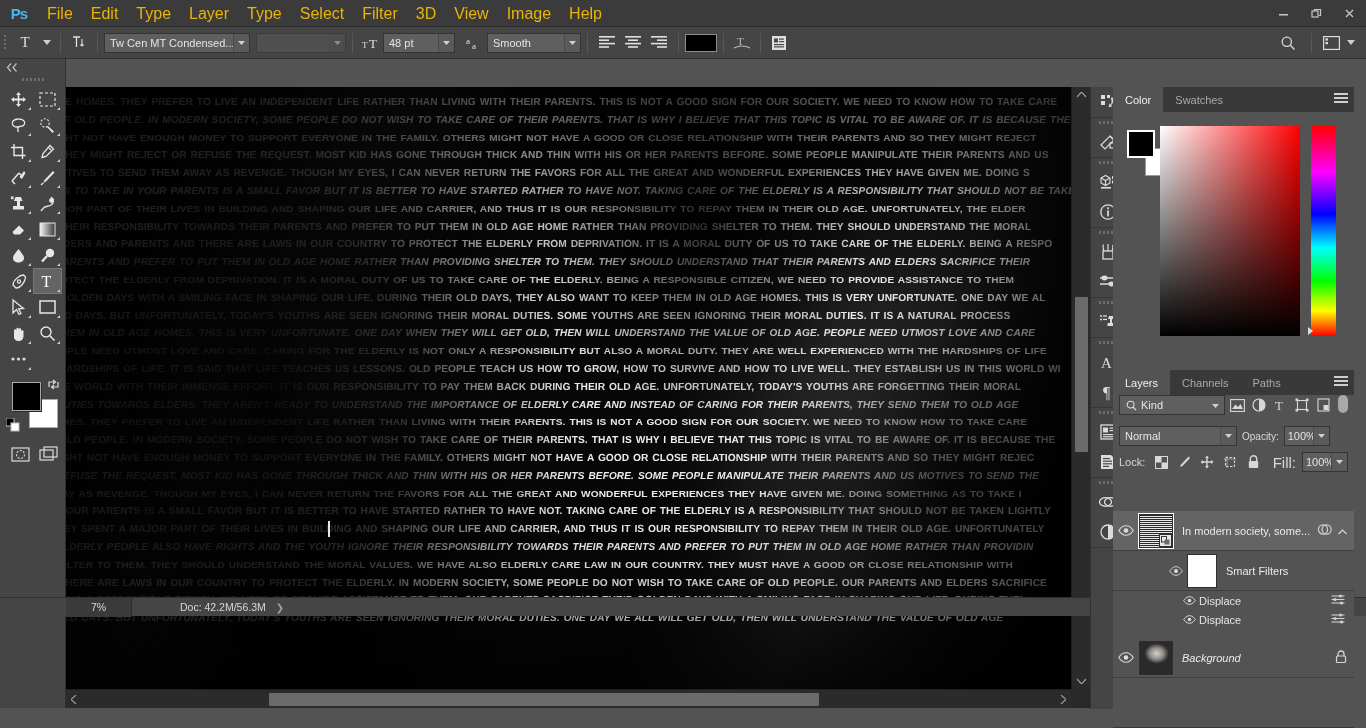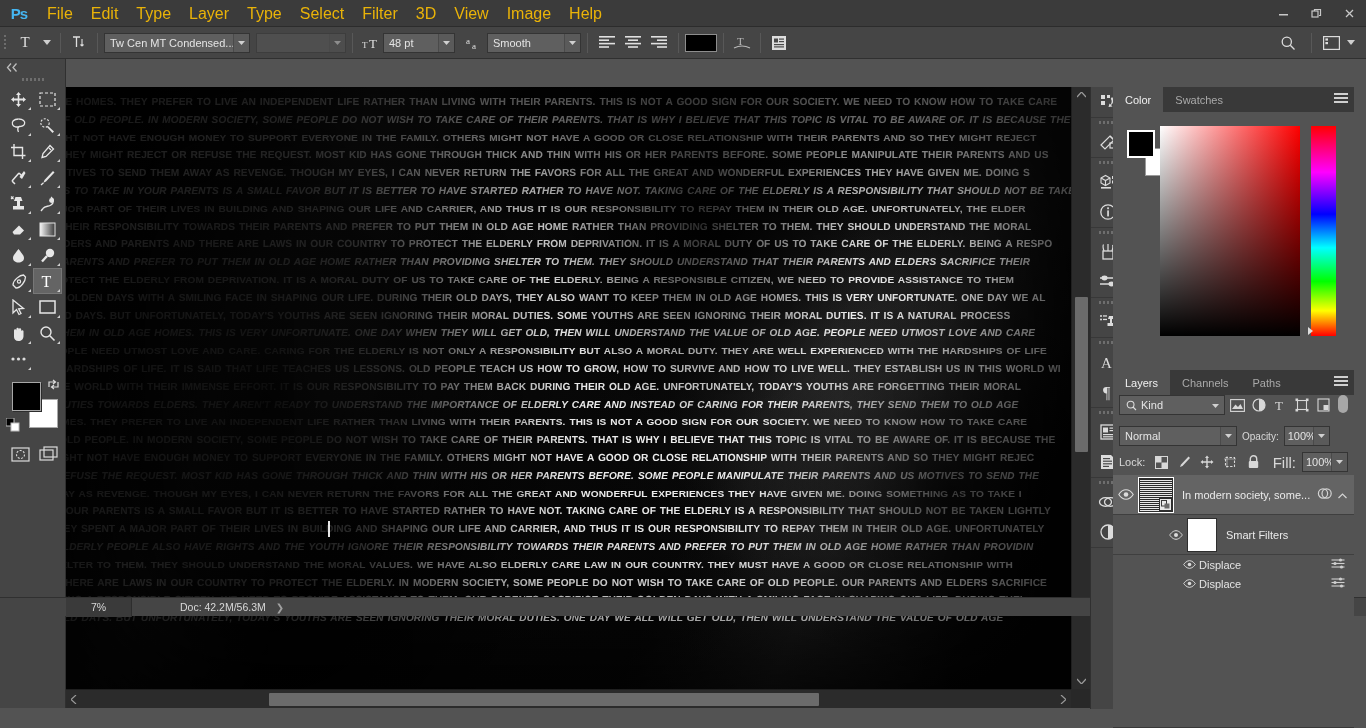--- a/index.html
+++ b/index.html
@@ -262,21 +262,21 @@
   .lp-blend { display:flex; align-items:center; height:26px; padding:0 6px; gap:5px; }
   .blend-combo { width:118px; height:20px; }
   .op-label { font-size:10px; color:#d8d8d8; }
   .num-combo { width:46px; height:20px; }
   .num-combo .txt { padding:0 3px; text-align:center; font-size:11px;}
   .lp-lock { display:flex; align-items:center; height:26px; padding:0 6px; gap:3px; }
   .lock-label { font-size:11px; color:#d8d8d8; margin-right:3px; }
   .lk { width:20px; height:20px; display:flex; align-items:center; justify-content:center; color:#d8d8d8; }
   .fill-label { font-size:15px; color:#d8d8d8; margin-left:auto; margin-right:3px; }
 
-  .layerlist { position:relative; }
+  .layerlist { position:relative;margin-top:36px; }
   .layer-row {
     display:flex; align-items:center; height:40px; border-bottom:1px solid #3f3f3f;
     position:relative;
   }
   .layer-row.selected { background:#646464; }
   .eye { width:26px; height:40px; display:flex; align-items:center; justify-content:center; color:#dcdcdc; }
   .lthumb {
     width:34px; height:34px; background:#d7d7d7; border:1px solid #2e2e2e; position:relative; overflow:hidden;
   }
   .lthumb.sel { outline:1px solid #fff; }
@@ -1164,20 +1164,39 @@
                 </g>
                 <g fill="#cfcfcf">
                   <circle cx="9.5" cy="2" r="1.6"></circle>
                   <circle cx="4" cy="5.5" r="1.6"></circle>
                   <circle cx="10.5" cy="9" r="1.6"></circle>
                 </g>
               </svg>
           </div>
         </div>
 
+        <div class="layer-row" style="margin-top:9px;">
+          <div class="eye">
+            <svg width="16" height="11" viewBox="0 0 16 11">
+                <path d="M8 0.8 C12.2 0.8 15.2 5.5 15.2 5.5 C15.2 5.5 12.2 10.2 8 10.2 C3.8 10.2 0.8 5.5 0.8 5.5 C0.8 5.5 3.8 0.8 8 0.8 Z" fill="none" stroke="#dcdcdc" stroke-width="1.1"></path>
+                <circle cx="8" cy="5.5" r="2.3" fill="#dcdcdc"></circle>
+              </svg>
+          </div>
+          <div class="lthumb" style="background:radial-gradient(ellipse 48% 40% at 52% 36%, #d8d2cc 0%, #8e8a86 45%, #2a2a2a 80%), linear-gradient(160deg,#111 0%,#3a3a3a 45%,#0c0c0c 100%);">
+          </div>
+          <div class="lname italic">Background</div>
+          <div class="lrighticons">
+            <span>
+              <svg width="12" height="14" viewBox="0 0 12 14">
+                  <path d="M3 6 V4 A3 3 0 0 1 9 4 V6" fill="none" stroke="#d4d4d4" stroke-width="1.3"></path>
+                  <rect x="1.5" y="6" width="9" height="6.5" rx="1" fill="none" stroke="#d4d4d4" stroke-width="1.2"></rect>
+                </svg>
+            </span>
+          </div>
+        </div>
       </div>
 
       <div class="lp-bottom">
         
         
         
         
         
         
         

